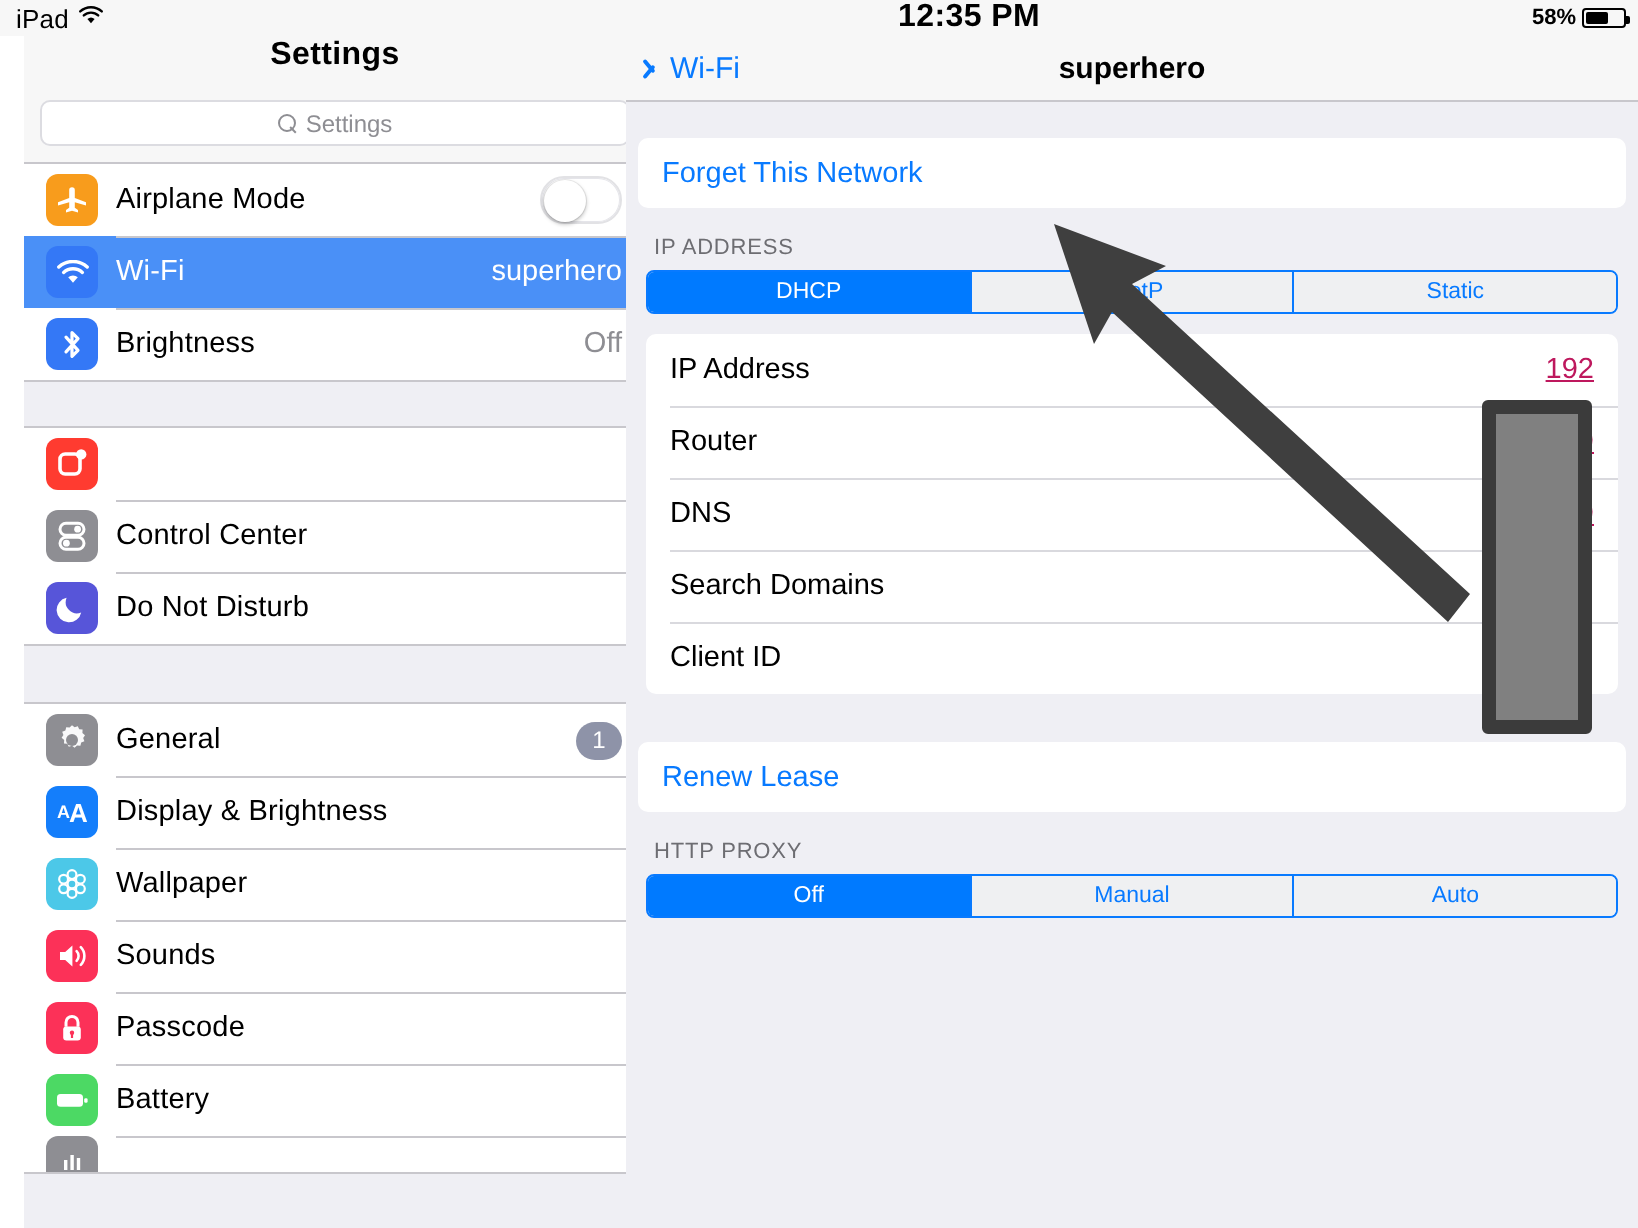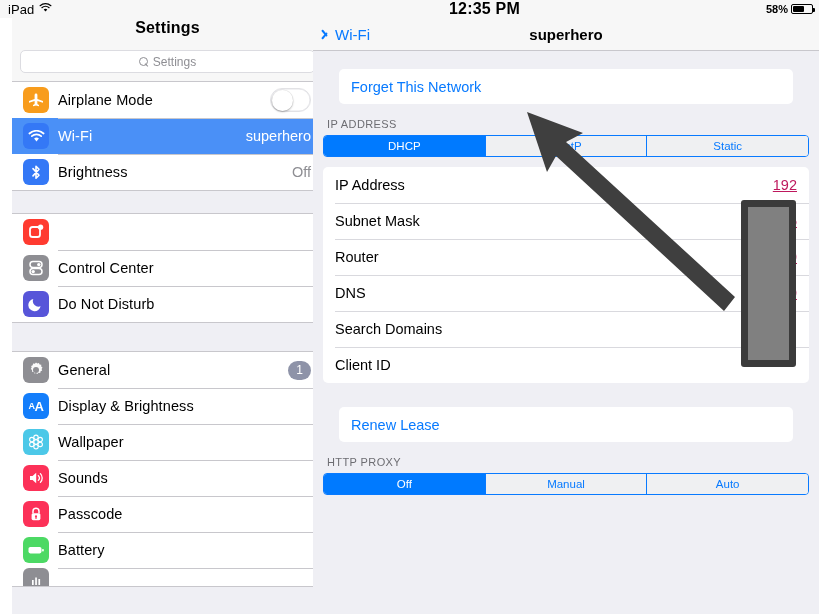--- a/index.html
+++ b/index.html
@@ -129,21 +129,21 @@
   .chev-l::before { top: 1px; transform: rotate(-40deg); transform-origin: bottom center; }
   .chev-l::after { top: 6.6px; transform: rotate(40deg); transform-origin: top center; }
   .det-title {
     width: 100%; text-align: center; font-size: 15px; font-weight: bold; color: #000;
   }
 
   
   .det-body { padding: 0; background: #efeff4; height: 562px; }
   .sec-pad { height: 18px; }
   .card {
-    background: #ffffff; margin: 0 26px; border-radius: 5px; overflow: hidden;
+    background: #ffffff; margin: 0 6px; border-radius: 5px; overflow: hidden;
   }
   .linkrow {
     height: 35px; display: flex; align-items: center; padding-left: 12px;
     font-size: 14.5px; color: #087aff; cursor: pointer;
   }
   .sec-label {
     font-size: 11px; color: #6d6d72; letter-spacing: .4px;
     padding: 14px 0 5px 14px; text-transform: uppercase;
   }
   .segmented {
@@ -378,24 +378,20 @@
       <div class="segmented">
         <div class="seg active">DHCP</div>
         <div class="seg">BootP</div>
         <div class="seg">Static</div>
       </div>
 
       <div class="kvcard">
         <div class="kvrow">
           <span class="kv-key">IP Address</span>
           <span class="kv-val">192</span>
-        </div>
-        <div class="kvrow">
-          <span class="kv-key">Subnet Mask</span>
-          <span class="kv-val">255.25</span>
         </div>
         <div class="kvrow">
           <span class="kv-key">Router</span>
           <span class="kv-val">19</span>
         </div>
         <div class="kvrow">
           <span class="kv-key">DNS</span>
           <span class="kv-val">19</span>
         </div>
         <div class="kvrow">

